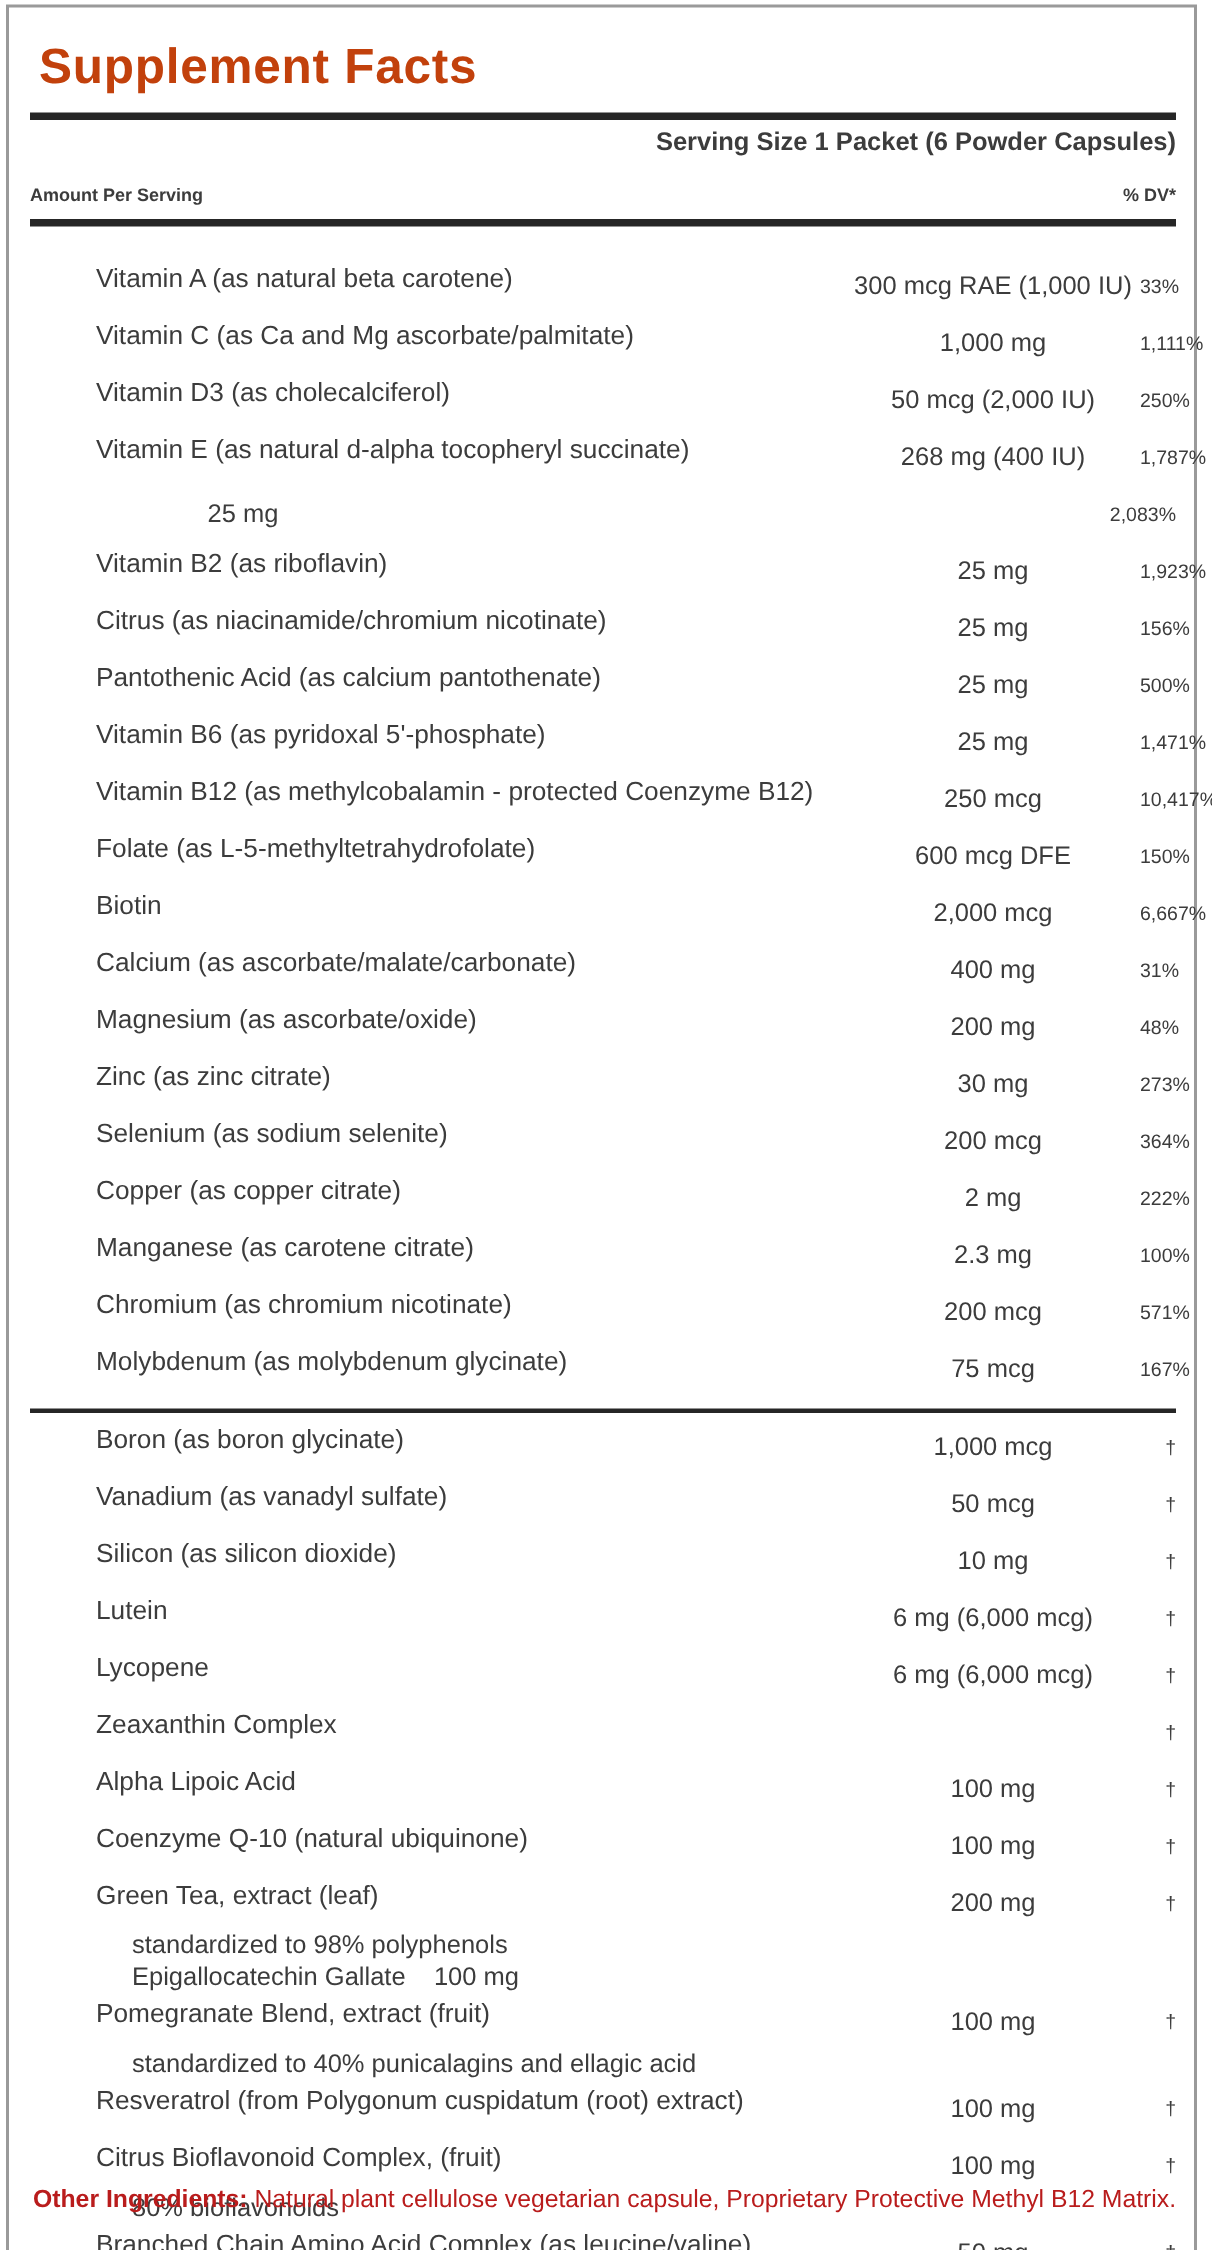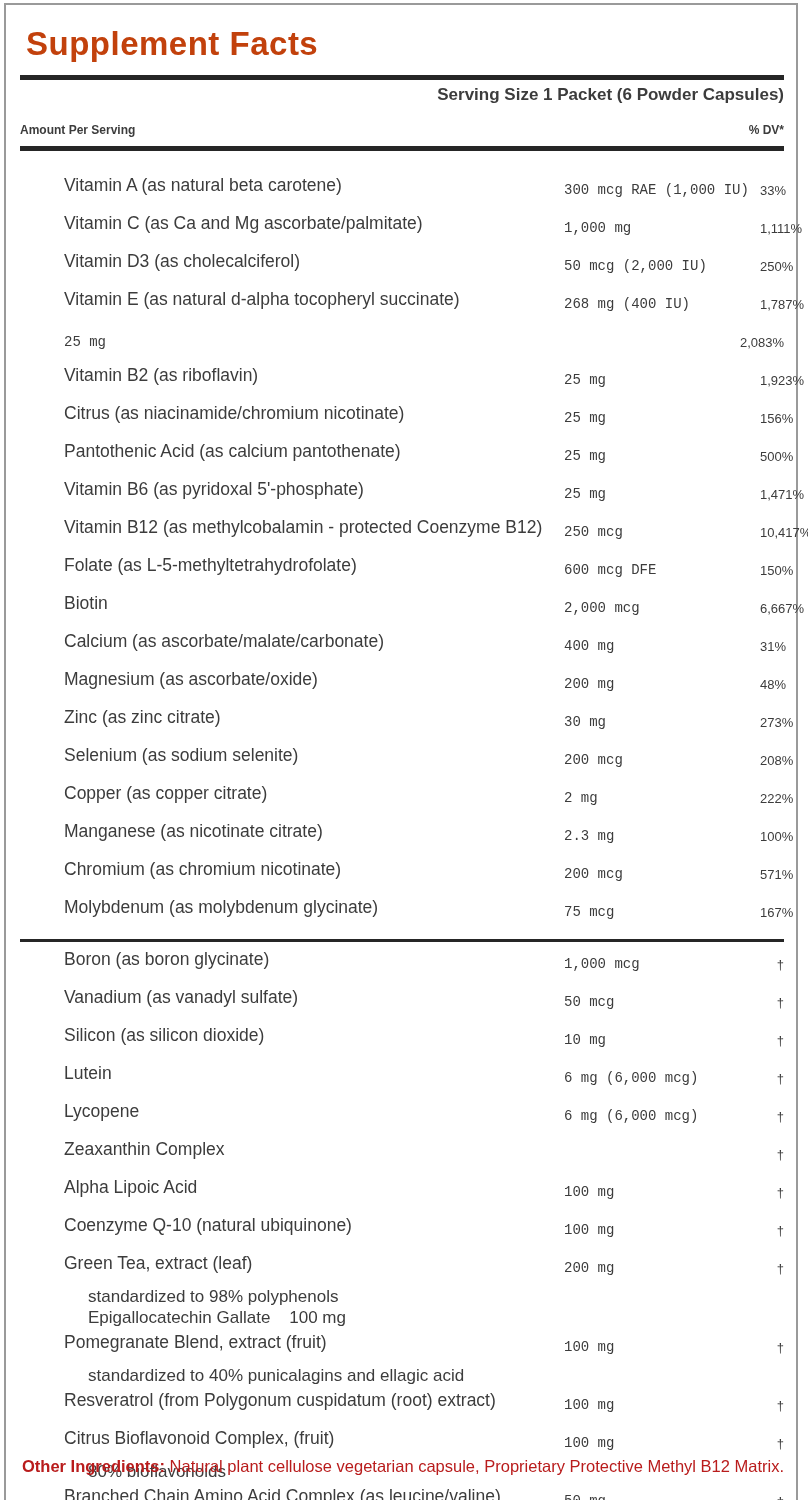--- a/index.html
+++ b/index.html
@@ -30,21 +30,21 @@
   .col-head{
     display:flex;justify-content:space-between;align-items:baseline;
     font-weight:bold;font-size:12px;margin-top:15px;line-height:20px;
   }
   .rows{margin-top:23px;}
   .row{padding-bottom:10px;margin-left:44px;}
   .row.has-subs{padding-bottom:3px;}
   .row-main{display:flex;align-items:flex-start;}
   .cell{line-height:23px;font-size:17.5px;}
   .cell.name{width:500px;flex:0 0 500px;}
-  .cell.amt{width:196px;flex:0 0 196px;text-align:left;font-size:14px;padding-top:5px;font-family:Liberation Mono, monospace;}
+  .cell.amt{width:196px;flex:0 0 196px;text-align:center;font-size:17px;padding-top:5px;}
   .cell.dv{flex:1 1 auto;text-align:right;font-size:13px;padding-top:5px;}
   .subs{margin-top:6px;}
   .sub{
     padding-left:24px;line-height:21px;font-size:17px;white-space:pre-wrap;
   }
   .other{
     position:absolute;left:22px;top:1450px;width:764px;
     font-size:16.5px;line-height:32px;color:#b91c1c;margin:0;
   }
   .other b{font-weight:bold;}
@@ -163,33 +163,33 @@
         <div class="row-main">
           <div class="cell name">Zinc (as zinc citrate)</div>
           <div class="cell amt">30 mg</div>
           <div class="cell dv">273%</div>
         </div>
       </div>
       <div class="row">
         <div class="row-main">
           <div class="cell name">Selenium (as sodium selenite)</div>
           <div class="cell amt">200 mcg</div>
-          <div class="cell dv">208%</div>
+          <div class="cell dv">364%</div>
         </div>
       </div>
       <div class="row">
         <div class="row-main">
           <div class="cell name">Copper (as copper citrate)</div>
           <div class="cell amt">2 mg</div>
           <div class="cell dv">222%</div>
         </div>
       </div>
       <div class="row">
         <div class="row-main">
-          <div class="cell name">Manganese (as nicotinate citrate)</div>
+          <div class="cell name">Manganese (as carotene citrate)</div>
           <div class="cell amt">2.3 mg</div>
           <div class="cell dv">100%</div>
         </div>
       </div>
       <div class="row">
         <div class="row-main">
           <div class="cell name">Chromium (as chromium nicotinate)</div>
           <div class="cell amt">200 mcg</div>
           <div class="cell dv">571%</div>
         </div>

